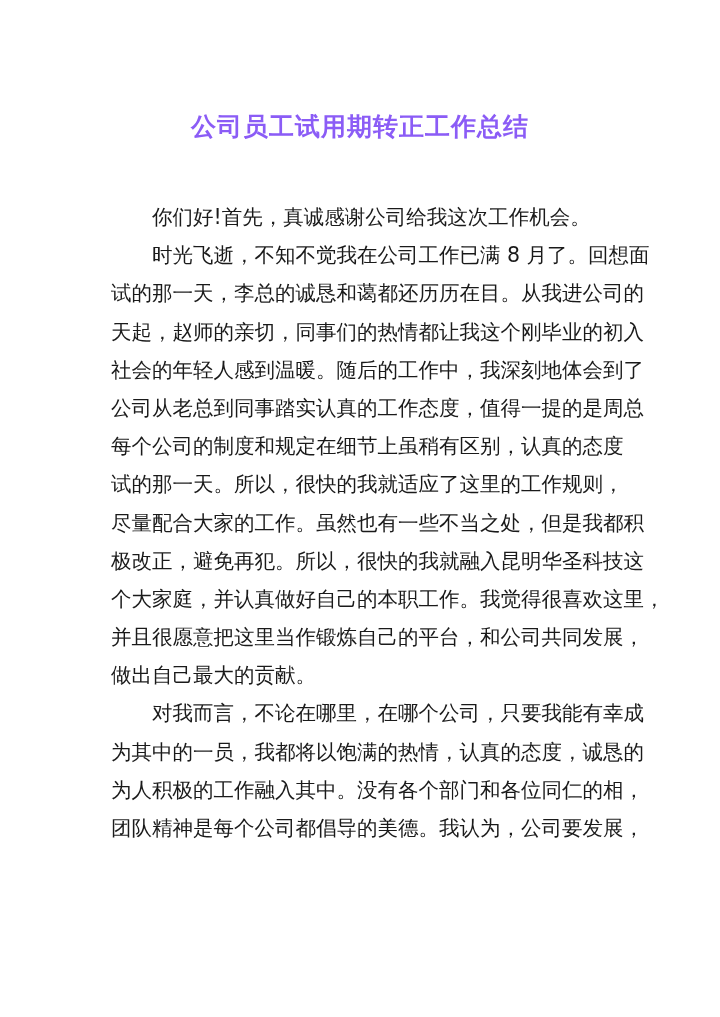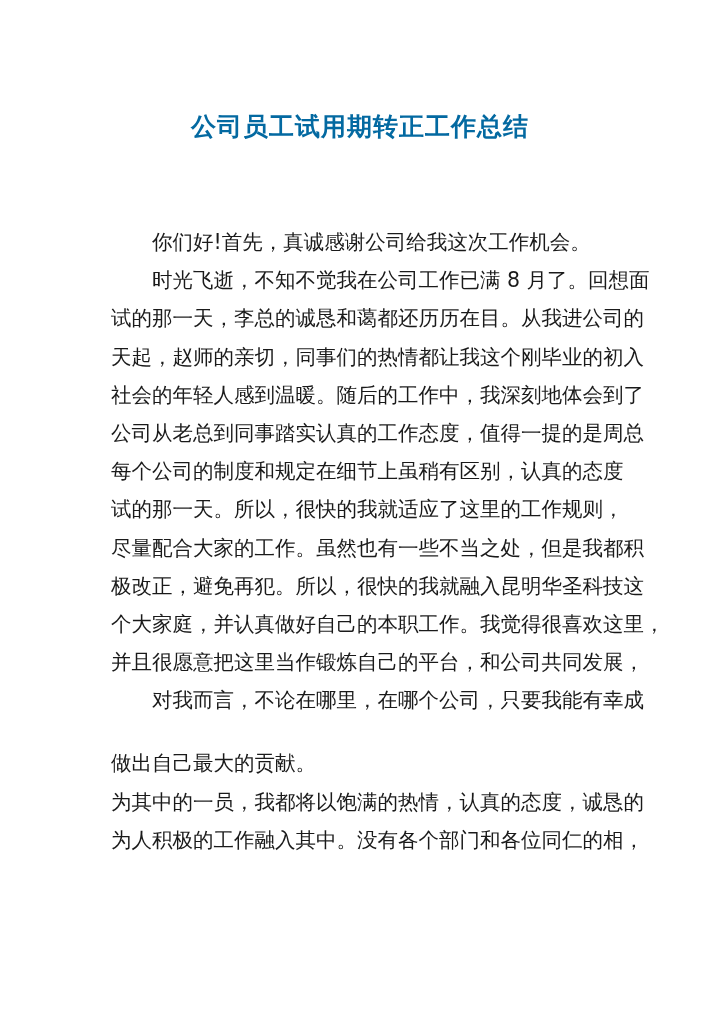--- a/index.html
+++ b/index.html
@@ -5,49 +5,50 @@
     html, body { margin: 0; padding: 0; background: #ffffff; }
     body { width: 720px; height: 1017px; overflow: hidden; position: relative; }
     .page {
       position: absolute; left: 0; top: 0; width: 720px; height: 1017px;
       background: #ffffff; color: #111111;
       font-family: "DejaVu Sans", "Liberation Sans", sans-serif;
     }
     .title {
       position: absolute; left: 0; top: 110px; width: 720px;
       text-align: center; font-size: 25px; font-weight: bold;
-      letter-spacing: 1px; color: #0369a1;
+      letter-spacing: 1px; color: #8b5cf6;
     }
     .body-text {
       position: absolute; left: 111px; top: 198px; width: 498px;
     }
     .line {
       height: 38.2px; line-height: 38.2px; font-size: 20.5px;
       white-space: nowrap; text-align: justify; text-align-last: justify;
       color: #1a1a1a;
     }
     .line.indent { padding-left: 41px; }
-    .line.last { text-align-last: left; margin-top: 25px; }
+    .line.last { text-align-last: left; }
   </style>
 </head>
 <body>
 
 <div class="page">
   <div class="title">公司员工试用期转正工作总结</div>
   <div class="body-text">
     <div class="line indent last">你们好!首先，真诚感谢公司给我这次工作机会。</div>
     <div class="line indent">时光飞逝，不知不觉我在公司工作已满 8 月了。回想面</div>
     <div class="line">试的那一天，李总的诚恳和蔼都还历历在目。从我进公司的</div>
     <div class="line">天起，赵师的亲切，同事们的热情都让我这个刚毕业的初入</div>
     <div class="line">社会的年轻人感到温暖。随后的工作中，我深刻地体会到了</div>
     <div class="line">公司从老总到同事踏实认真的工作态度，值得一提的是周总</div>
     <div class="line">每个公司的制度和规定在细节上虽稍有区别，认真的态度</div>
     <div class="line">试的那一天。所以，很快的我就适应了这里的工作规则，</div>
     <div class="line">尽量配合大家的工作。虽然也有一些不当之处，但是我都积</div>
     <div class="line">极改正，避免再犯。所以，很快的我就融入昆明华圣科技这</div>
     <div class="line">个大家庭，并认真做好自己的本职工作。我觉得很喜欢这里，</div>
     <div class="line">并且很愿意把这里当作锻炼自己的平台，和公司共同发展，</div>
+    <div class="line last">做出自己最大的贡献。</div>
     <div class="line indent">对我而言，不论在哪里，在哪个公司，只要我能有幸成</div>
-    <div class="line last">做出自己最大的贡献。</div>
     <div class="line">为其中的一员，我都将以饱满的热情，认真的态度，诚恳的</div>
     <div class="line">为人积极的工作融入其中。没有各个部门和各位同仁的相，</div>
+    <div class="line">团队精神是每个公司都倡导的美德。我认为，公司要发展，</div>
   </div>
 </div>
 
 </body></html>

